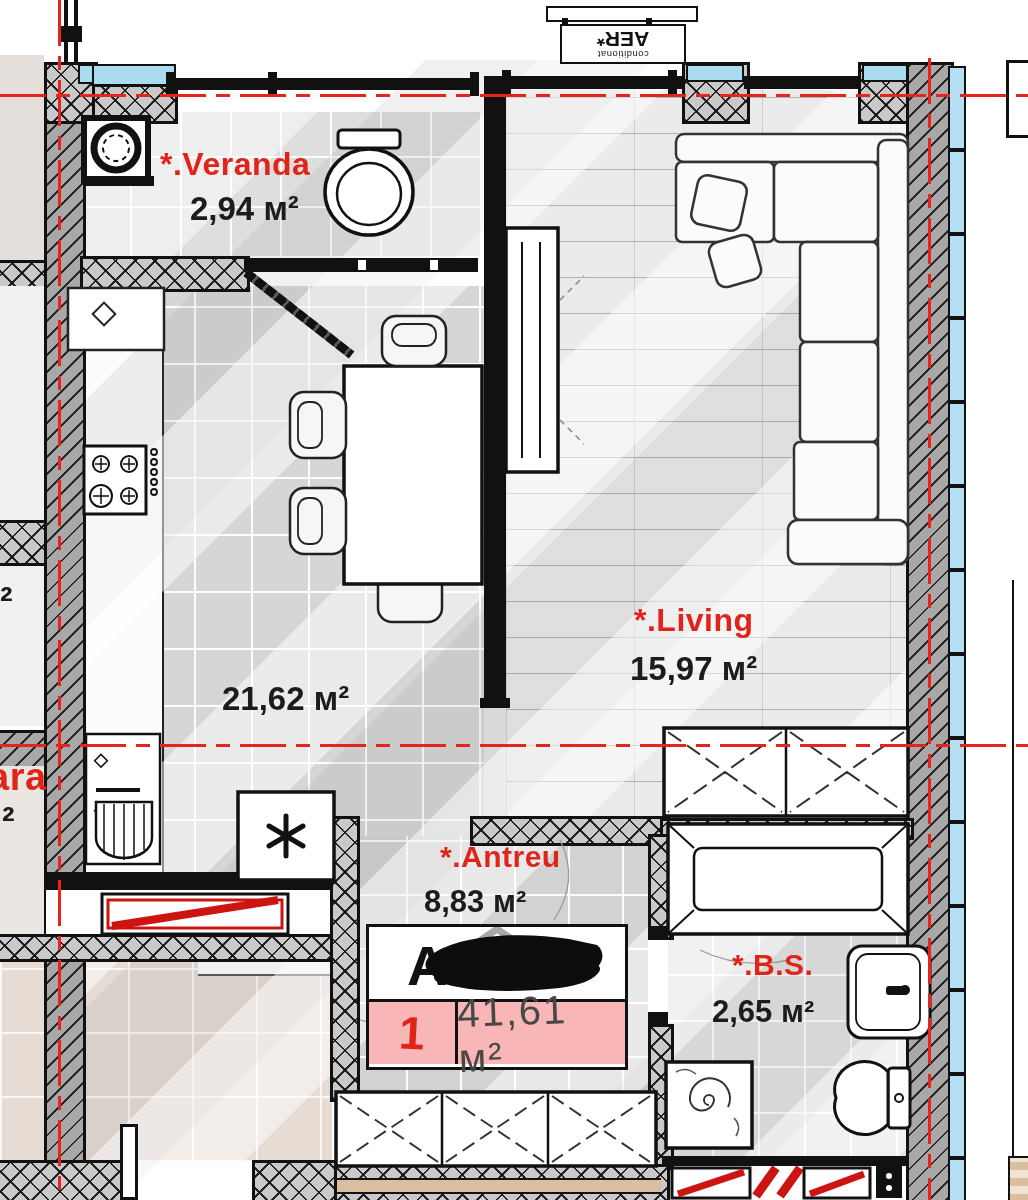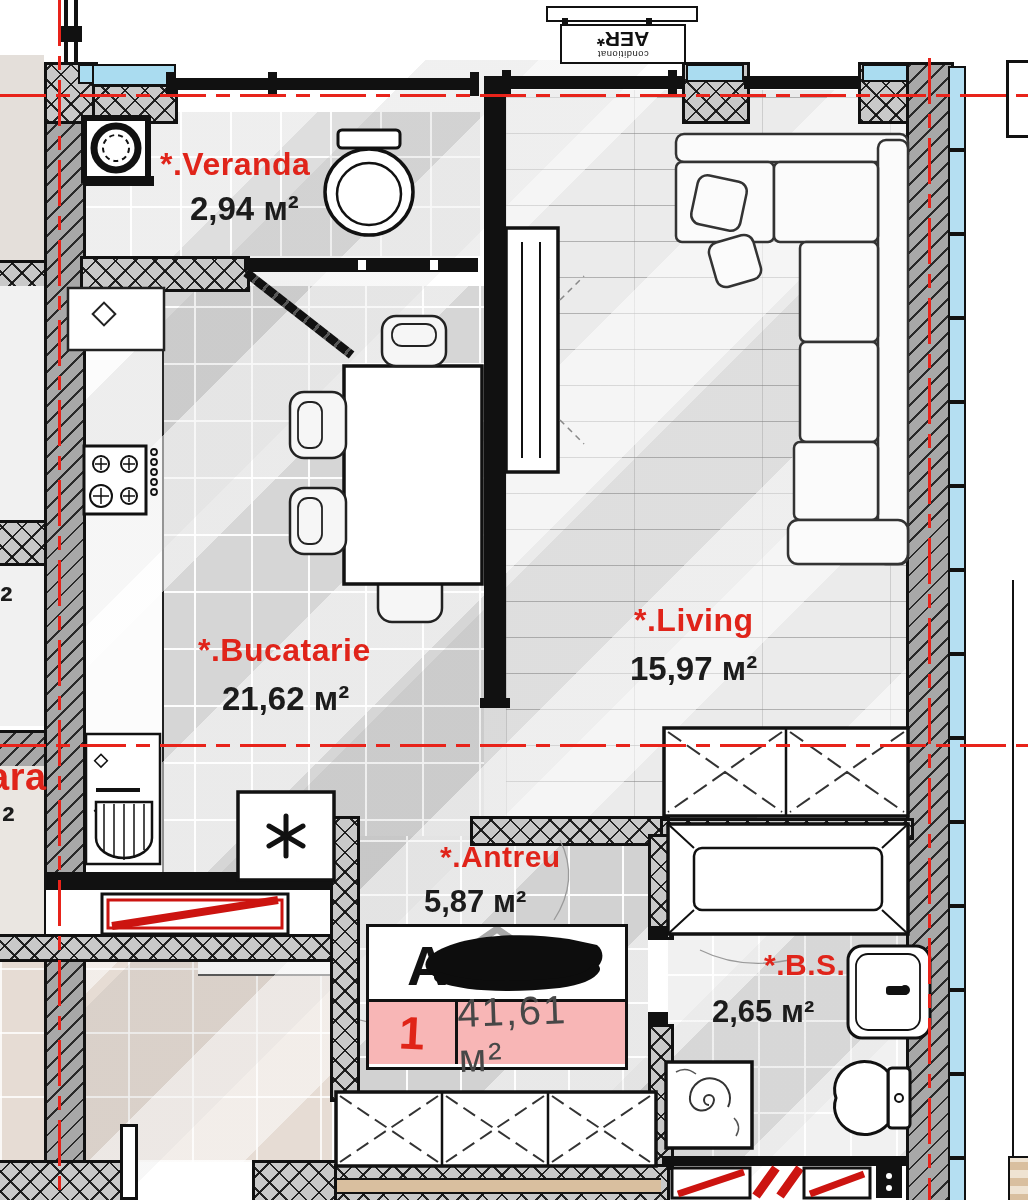--- a/index.html
+++ b/index.html
@@ -300,30 +300,29 @@
   </div>
 
   <div class="abs axisH" style="left:0;top:94px;width:1028px;"></div>
   <div class="abs axisH" style="left:0;top:744px;width:1028px;"></div>
   <div class="abs axisV" style="left:58px;top:0;height:1200px;"></div>
   <div class="abs axisV" style="left:928px;top:58px;height:1142px;"></div>
 
   <div class="abs roomName" style="left:160px;top:146px;">*.Veranda</div>
   <div class="abs roomArea" style="left:190px;top:190px;">2,94 м²</div>
 
-  <div class="abs roomName" style="left:198px;top:632px;">*.Bucatarie</div>
   <div class="abs roomArea" style="left:222px;top:680px;">21,62 м²</div>
 
   <div class="abs roomName" style="left:634px;top:602px;">*.Living</div>
   <div class="abs roomArea" style="left:630px;top:650px;">15,97 м²</div>
 
   <div class="abs roomName" style="left:440px;top:840px;font-size:30px;">*.Antreu</div>
-  <div class="abs roomArea" style="left:424px;top:884px;font-size:31px;">5,87 м²</div>
-
-  <div class="abs roomName" style="left:732px;top:948px;font-size:30px;margin-left:32px;">*.B.S.</div>
+  <div class="abs roomArea" style="left:424px;top:884px;font-size:31px;">8,83 м²</div>
+
+  <div class="abs roomName" style="left:732px;top:948px;font-size:30px;">*.B.S.</div>
   <div class="abs roomArea" style="left:712px;top:994px;font-size:31px;">2,65 м²</div>
 
   <div class="abs roomArea" style="left:-28px;top:580px;font-size:38px;">м²</div>
   <div class="abs roomName" style="left:-12px;top:756px;font-size:38px;">ara</div>
   <div class="abs roomArea" style="left:-26px;top:800px;font-size:38px;">м²</div>
 
   <div class="abs" style="left:366px;top:924px;width:256px;height:140px;background:#fff;border:3.5px solid #111;">
     <div class="abs" style="left:0;top:0;width:100%;height:72px;background:#fff;overflow:hidden;">
       <svg width="256" height="72" style="position:absolute;left:0;top:0;">
         <path d="M96,60 L96,24 L128,2 L160,24 L160,60" fill="none" stroke="#a8a8a8" stroke-width="7"></path>

